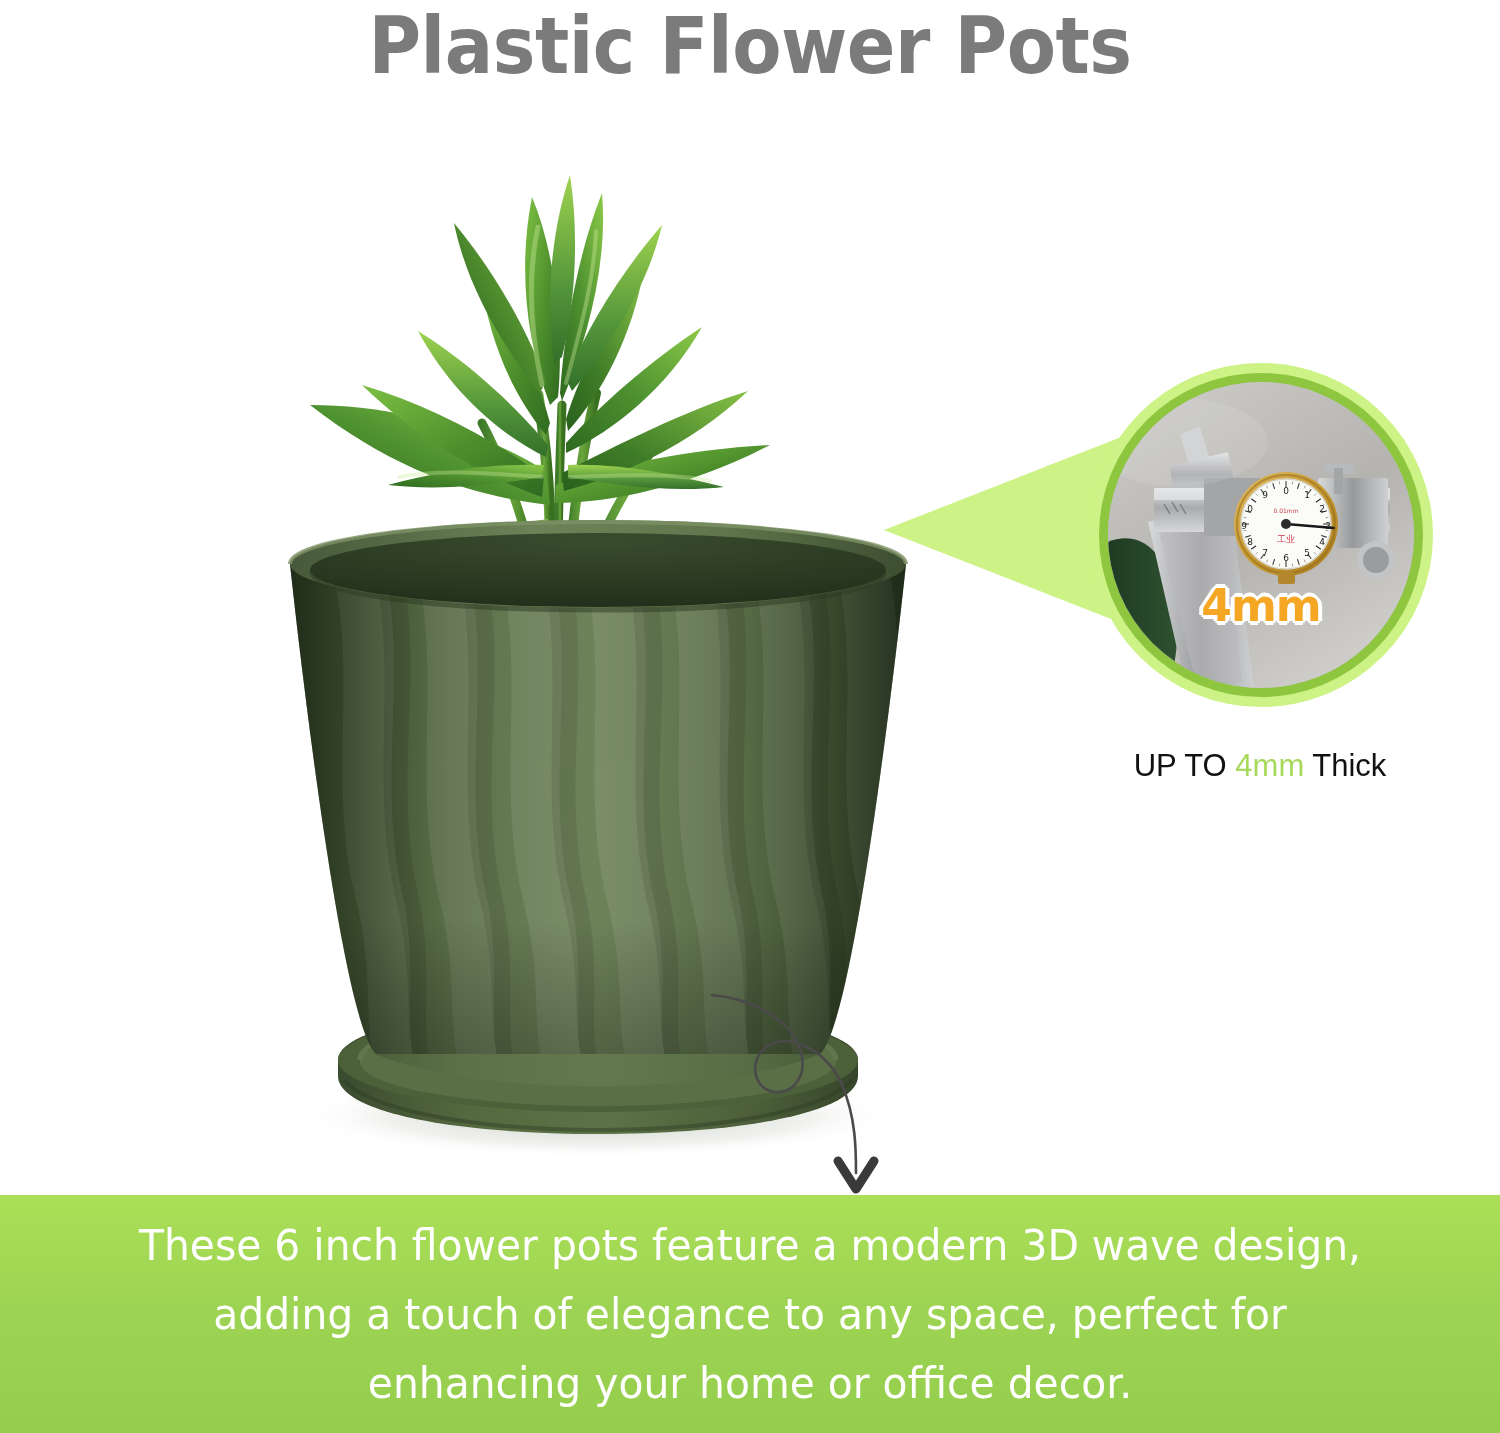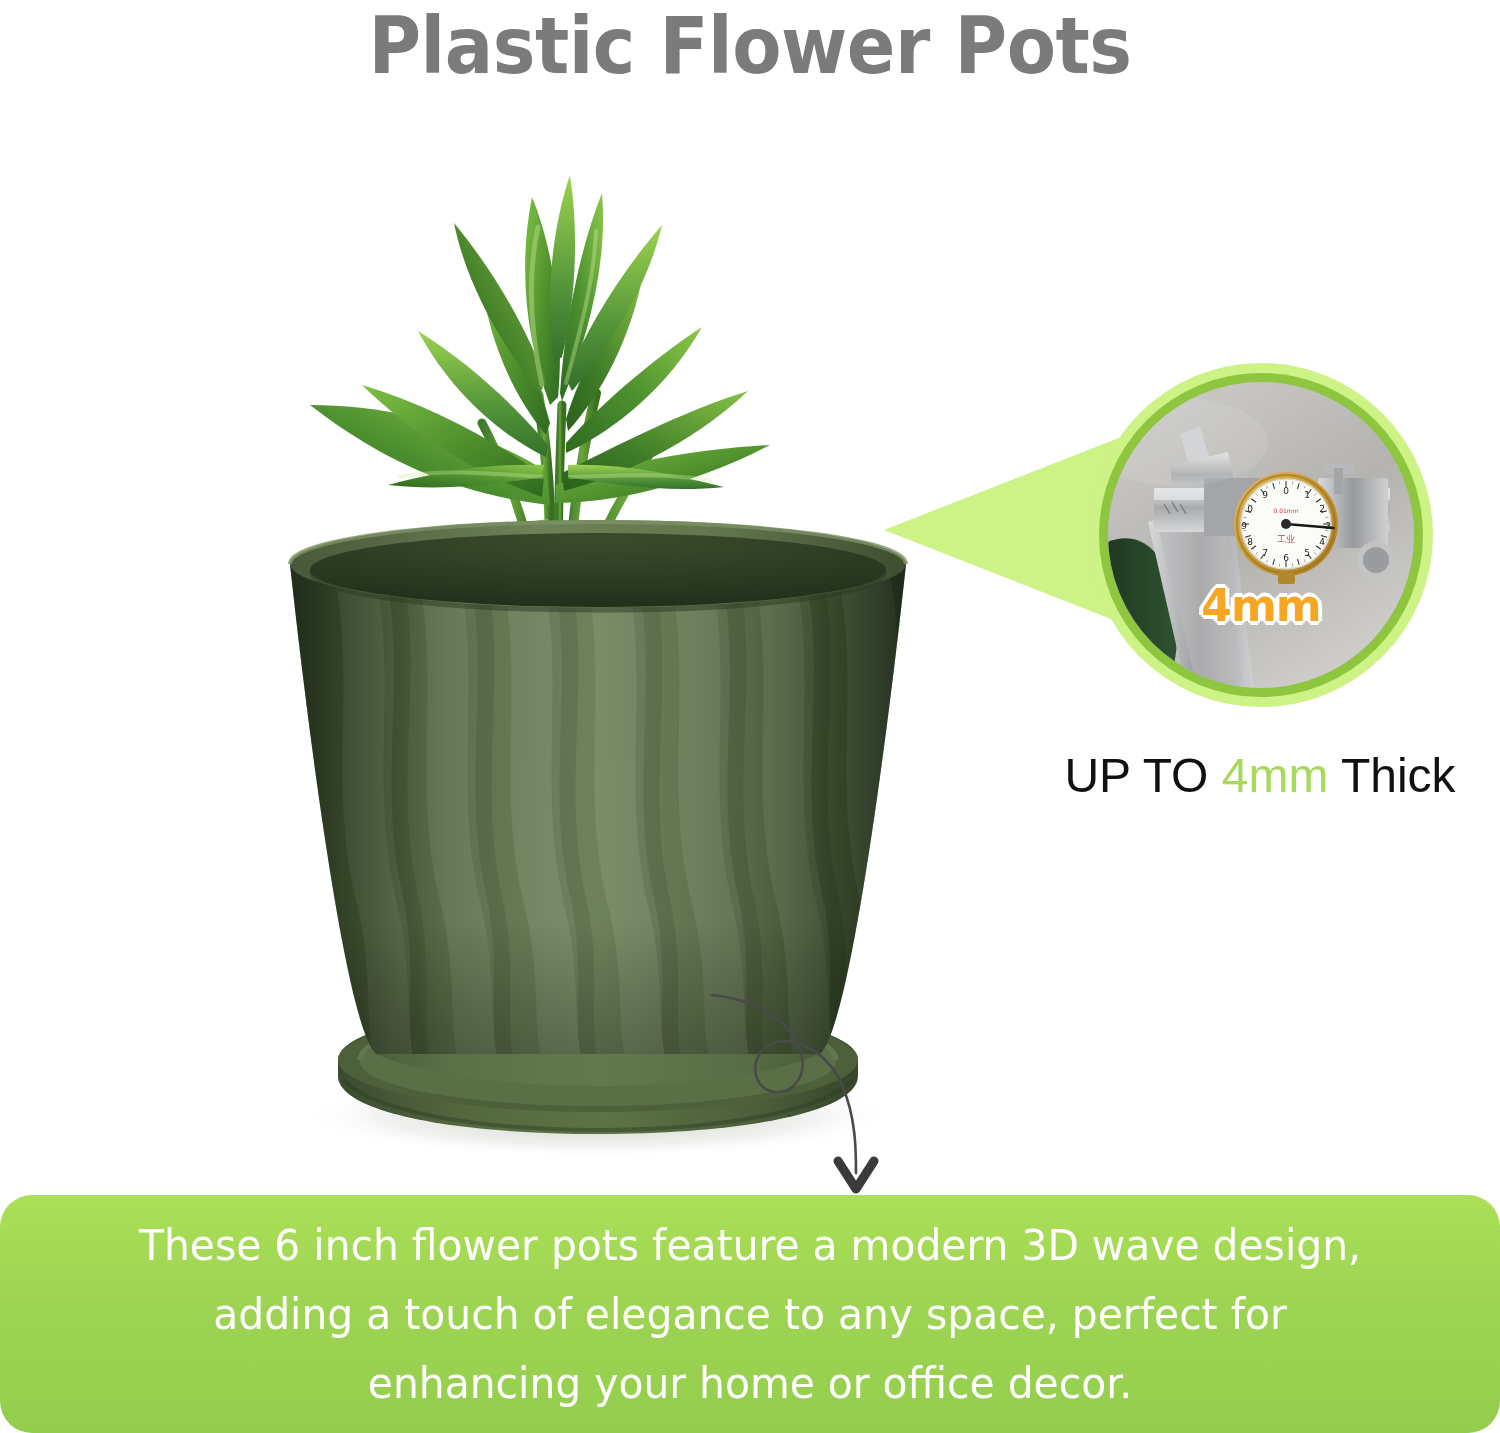--- a/index.html
+++ b/index.html
@@ -64,33 +64,32 @@
     width:300px; height:200px;
     z-index:2;
   }
   #wedge svg { width:100%; height:100%; display:block; }
 
   
   #thickness-caption {
     position:absolute; left:1030px; top:748px; width:460px;
     text-align:center;
     font-family:"Liberation Sans", sans-serif;
-    font-size:48px;
+    font-size:31px;
     color:#111;
     white-space:nowrap;
   }
   #thickness-caption .hl { color:#a8d95c; }
 
   
   #banner {
     position:absolute; left:0; bottom:0; width:1500px; height:238px;
     background:linear-gradient(180deg,#abdf57 0%, #9ed453 45%, #94cd4d 100%);
     display:flex; align-items:center; justify-content:center;
     z-index:8;
-    border-radius:32px;
   }
   #banner p {
     width:1330px;
     text-align:center;
     color:#ffffff;
     font-family:"DejaVu Sans", sans-serif;
     font-size:43px;
     line-height:69px;
     font-weight:400;
     transform:scaleX(0.95);

